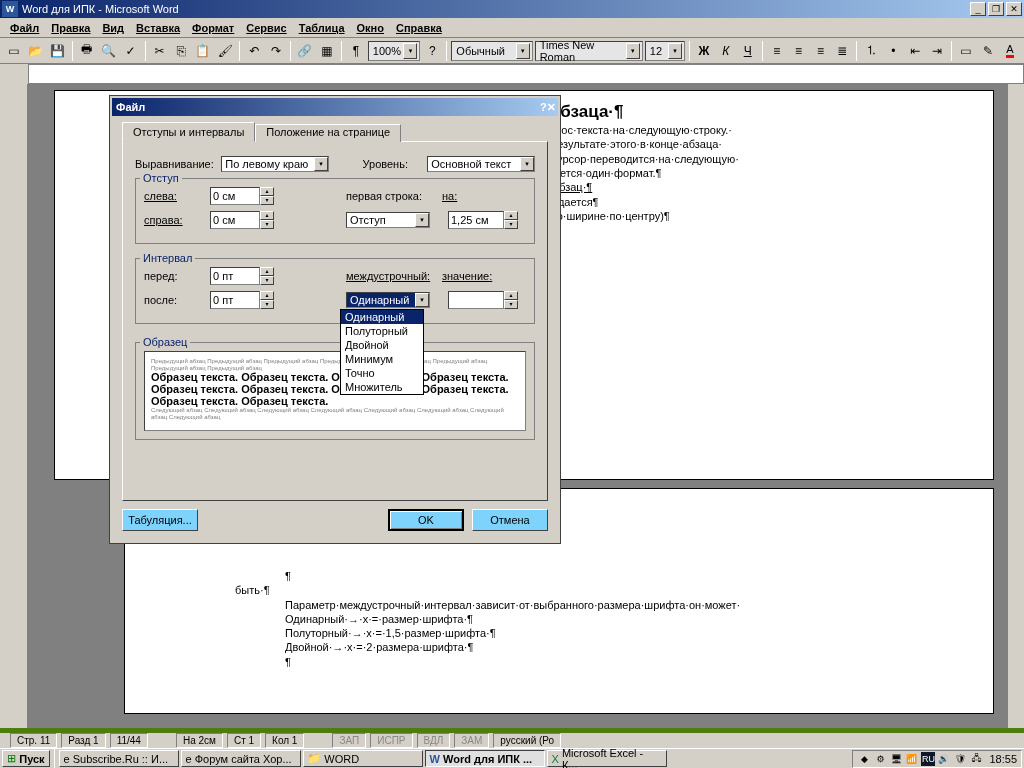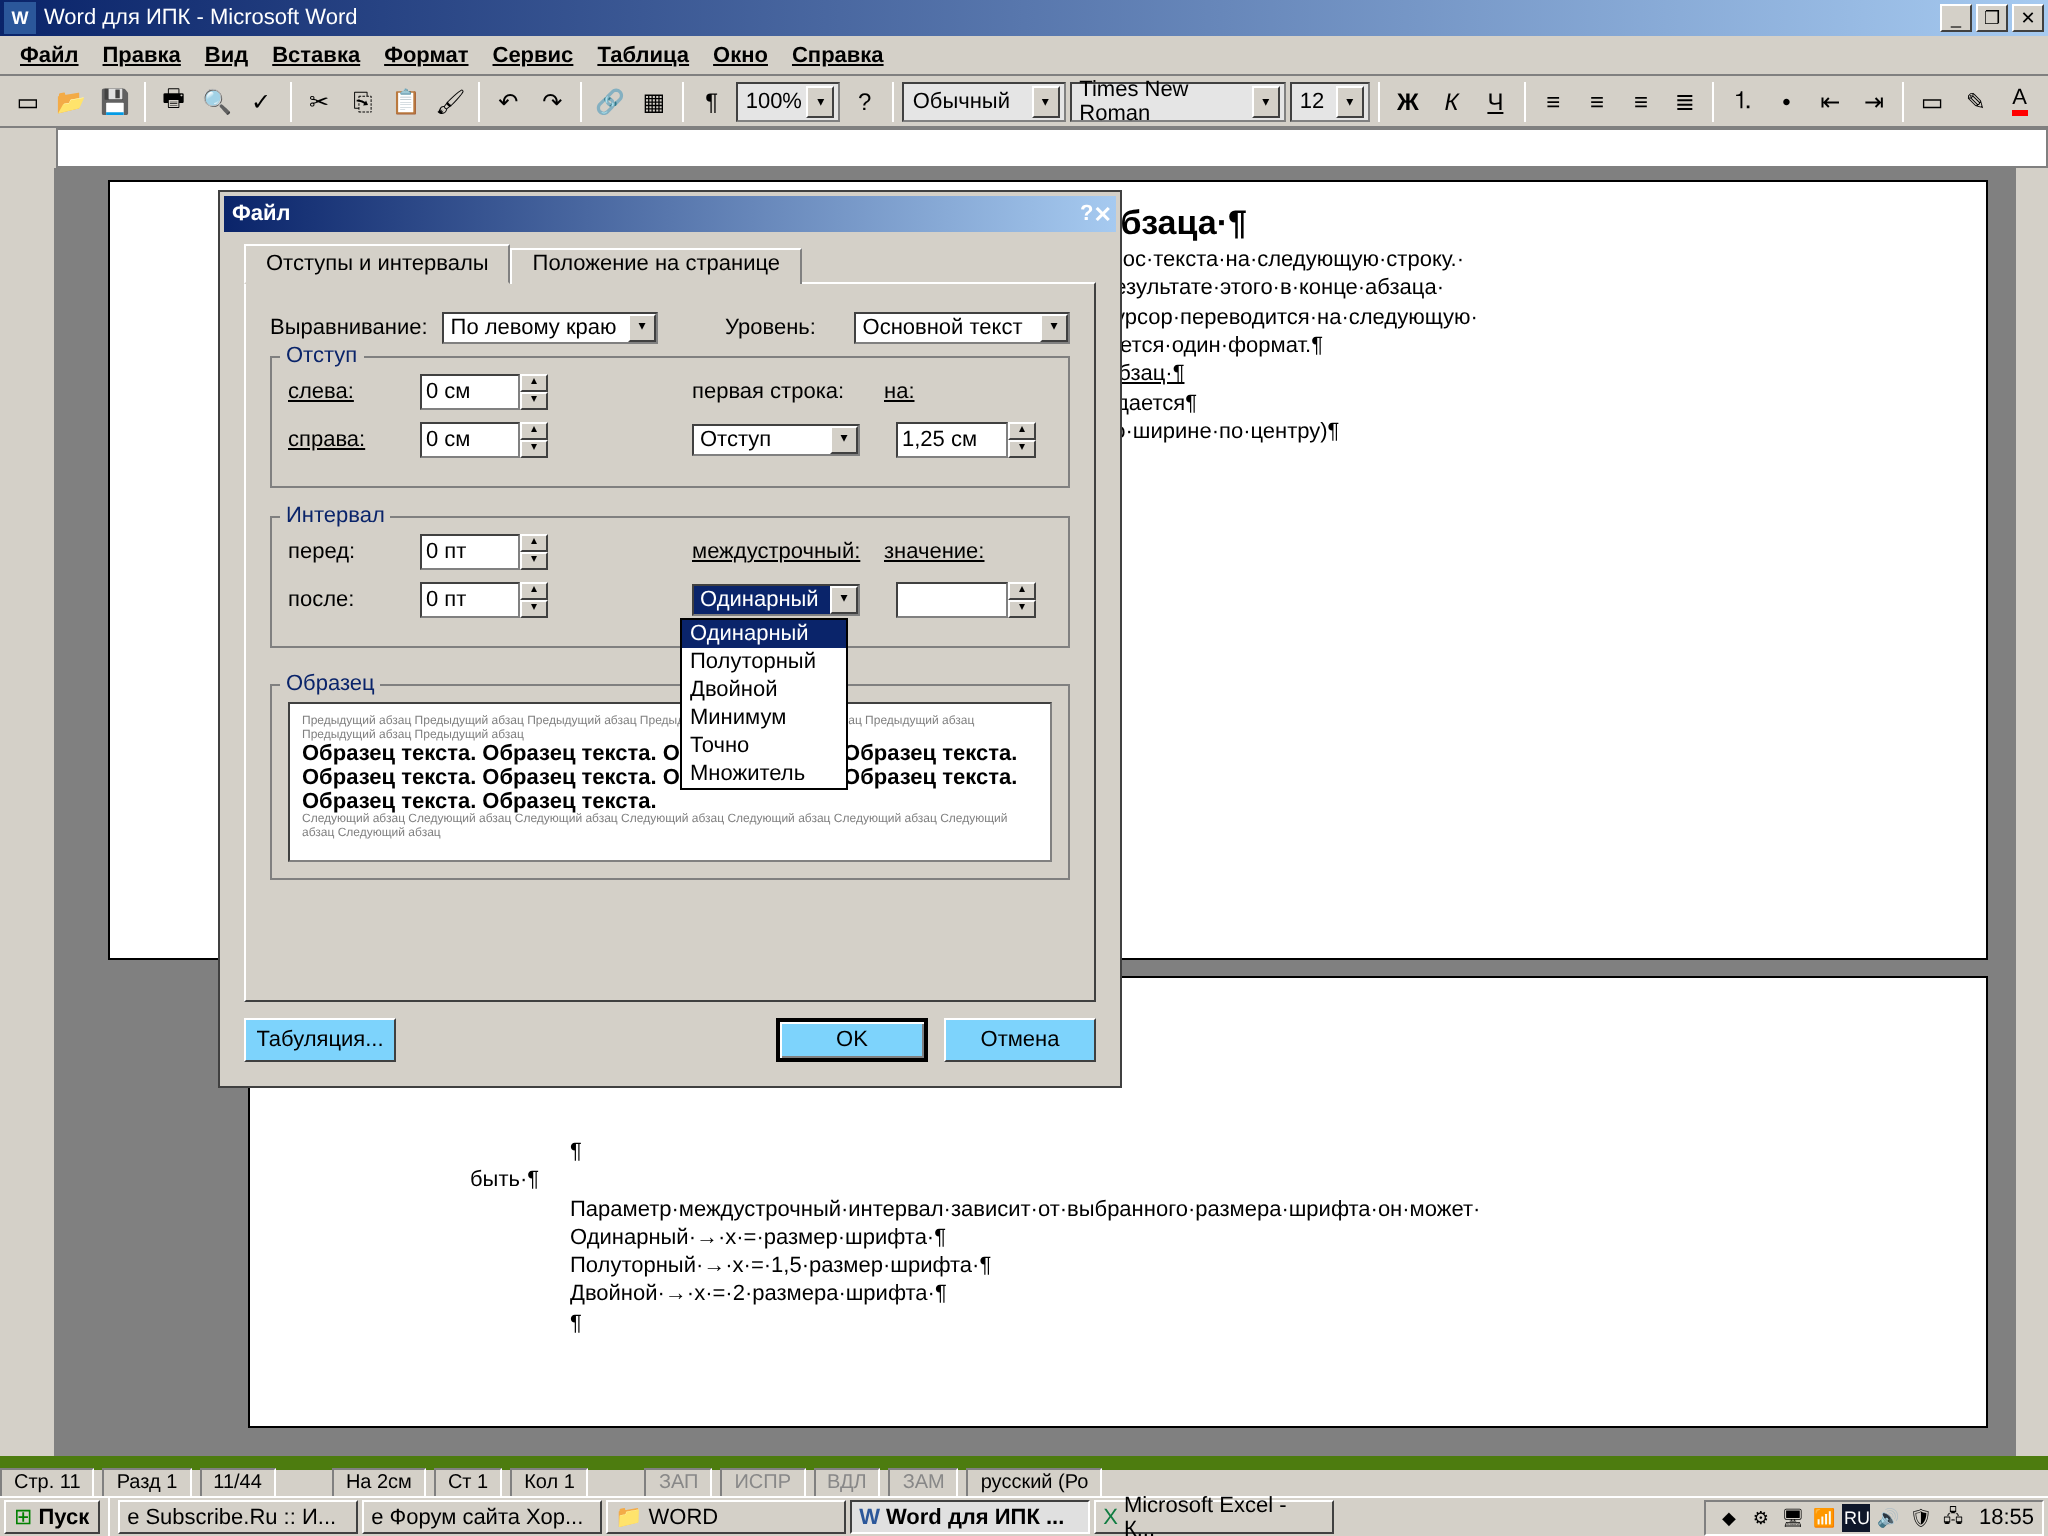--- a/index.html
+++ b/index.html
@@ -35,21 +35,21 @@
 .vruler { width: 28px; background: #d4d0c8; border-right: 1px solid #808080; }
 .docscroll { flex: 1; position: relative; overflow: hidden; }
 .page { position: absolute; background: #fff; border: 1px solid #000; }
 .page1 { left: 26px; top: 6px; width: 940px; height: 390px; }
 .page2 { left: 96px; top: 404px; width: 870px; height: 226px; }
 .doctext { font-family: "Times New Roman", serif; font-size: 15px; line-height: 1.3; color: #000; }
 .docheading { font-weight: bold; font-size: 17px; }
 .scrollbar-v { position: absolute; right: 0; top: 84px; bottom: 40px; width: 16px; background: #d4d0c8; }
 
 
-.statusbar { position: absolute; bottom: 20px; left: 0; right: 0; height: 20px; background: #d4d0c8; border-top: 7px solid #4d7c0f; display: flex; align-items: center; padding: 0 0; gap: 4px; }
+.statusbar { position: absolute; bottom: 20px; left: 0; right: 0; height: 20px; background: #d4d0c8; border-top: 5px solid #4d7c0f; display: flex; align-items: center; padding: 0 10px; gap: 4px; }
 .statcell { border: 1px solid #808080; border-right-color: #fff; border-bottom-color: #fff; padding: 1px 6px; font-size: 10px; }
 
 
 .taskbar { position: absolute; bottom: 0; left: 0; right: 0; height: 20px; background: #d4d0c8; border-top: 1px solid #fff; display: flex; align-items: center; padding: 0 2px; gap: 2px; }
 .taskbtn { height: 17px; border: 1px solid #fff; border-right-color: #404040; border-bottom-color: #404040; padding: 0 4px; display: flex; align-items: center; gap: 3px; font-size: 10px; }
 .taskbtn.active { border: 1px solid #404040; border-right-color: #fff; border-bottom-color: #fff; background: #e0e0e0; font-weight: bold; }
 .tray { margin-left: auto; display: flex; align-items: center; gap: 2px; border: 1px solid #808080; border-right-color: #fff; border-bottom-color: #fff; padding: 1px 4px; }
 .trayicon { width: 14px; height: 14px; display: inline-flex; align-items: center; justify-content: center; font-size: 9px; }
 
 

